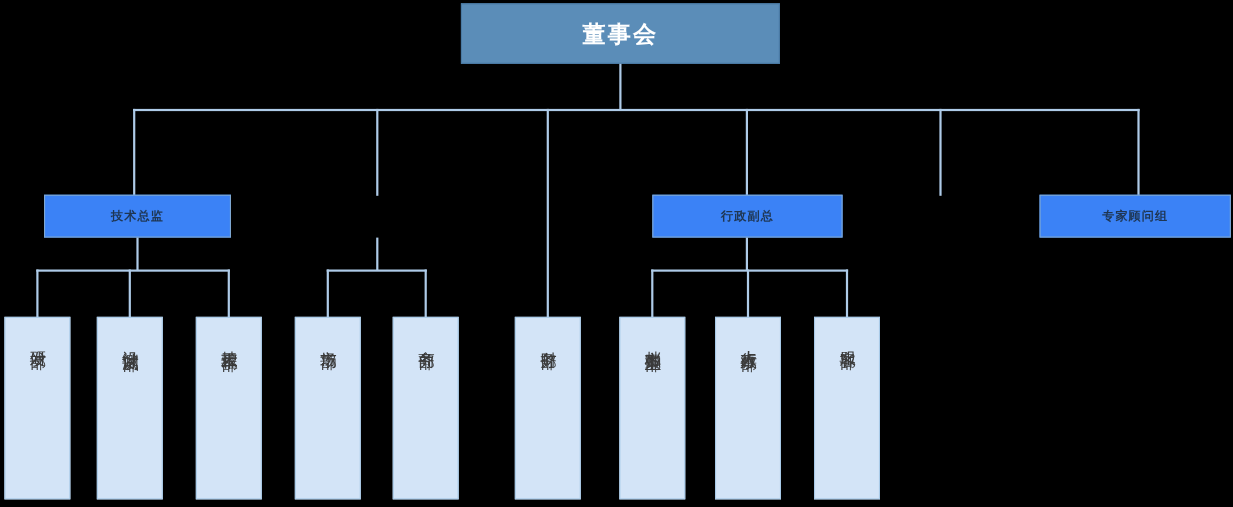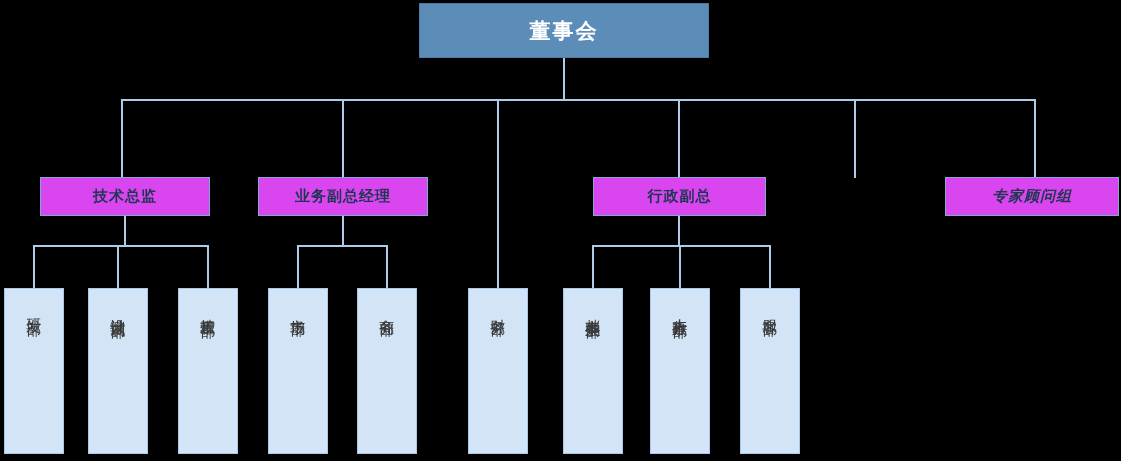--- a/index.html
+++ b/index.html
@@ -37,24 +37,24 @@
   .node-l1 {
     background: #5b8db8;
     border: 1px solid #4a7ba5;
     color: #ffffff;
     font-size: 21px;
     font-weight: bold;
     letter-spacing: 2px;
   }
 
   .node-l2 {
-    background: #d946ef;
+    background: #3b82f6;
     border: 1px solid #7fa8d2;
     color: #1f3653;
-    font-size: 15px;
+    font-size: 11px;
     font-weight: bold;
     letter-spacing: 1px;
   }
 
   .node-l3 {
     background: #d3e4f7;
     border: 1px solid #a8cae8;
     color: #3a3a3a;
     font-size: 15px;
     font-weight: normal;
@@ -82,26 +82,25 @@
 
   <div class="conn conn-v" style="left:121px; top:99px; width:2px; height:79px;"></div>
   <div class="conn conn-v" style="left:342px; top:99px; width:2px; height:79px;"></div>
   <div class="conn conn-v" style="left:497px; top:99px; width:2px; height:190px;"></div>
   <div class="conn conn-v" style="left:678px; top:99px; width:2px; height:79px;"></div>
   <div class="conn conn-v" style="left:854px; top:99px; width:2px; height:79px;"></div>
   <div class="conn conn-v" style="left:1034px; top:99px; width:2px; height:79px;"></div>
 
   <div class="node node-l2" style="left:40px; top:177px; width:170px; height:39px;">技术总监</div>
 
-  <div class="node node-l2" style="left:258px; top:177px; width:170px; height:39px;">业务副总经理</div>
 
   <div class="node node-l2" style="left:593px; top:177px; width:173px; height:39px;text-align:right;">行政副总</div>
 
 
-  <div class="node node-l2" style="left:945px; top:177px; width:174px; height:39px;font-style:italic;">专家顾问组</div>
+  <div class="node node-l2" style="left:945px; top:177px; width:174px; height:39px;">专家顾问组</div>
 
   <div class="conn conn-v" style="left:124px; top:216px; width:2px; height:30px;"></div>
   <div class="conn conn-h" style="left:33px; top:245px; width:176px; height:2px;"></div>
   <div class="conn conn-v" style="left:33px; top:245px; width:2px; height:44px;"></div>
   <div class="conn conn-v" style="left:117px; top:245px; width:2px; height:44px;"></div>
   <div class="conn conn-v" style="left:207px; top:245px; width:2px; height:44px;"></div>
 
   <div class="conn conn-v" style="left:342px; top:216px; width:2px; height:30px;"></div>
   <div class="conn conn-h" style="left:297px; top:245px; width:91px; height:2px;"></div>
   <div class="conn conn-v" style="left:297px; top:245px; width:2px; height:44px;"></div>

